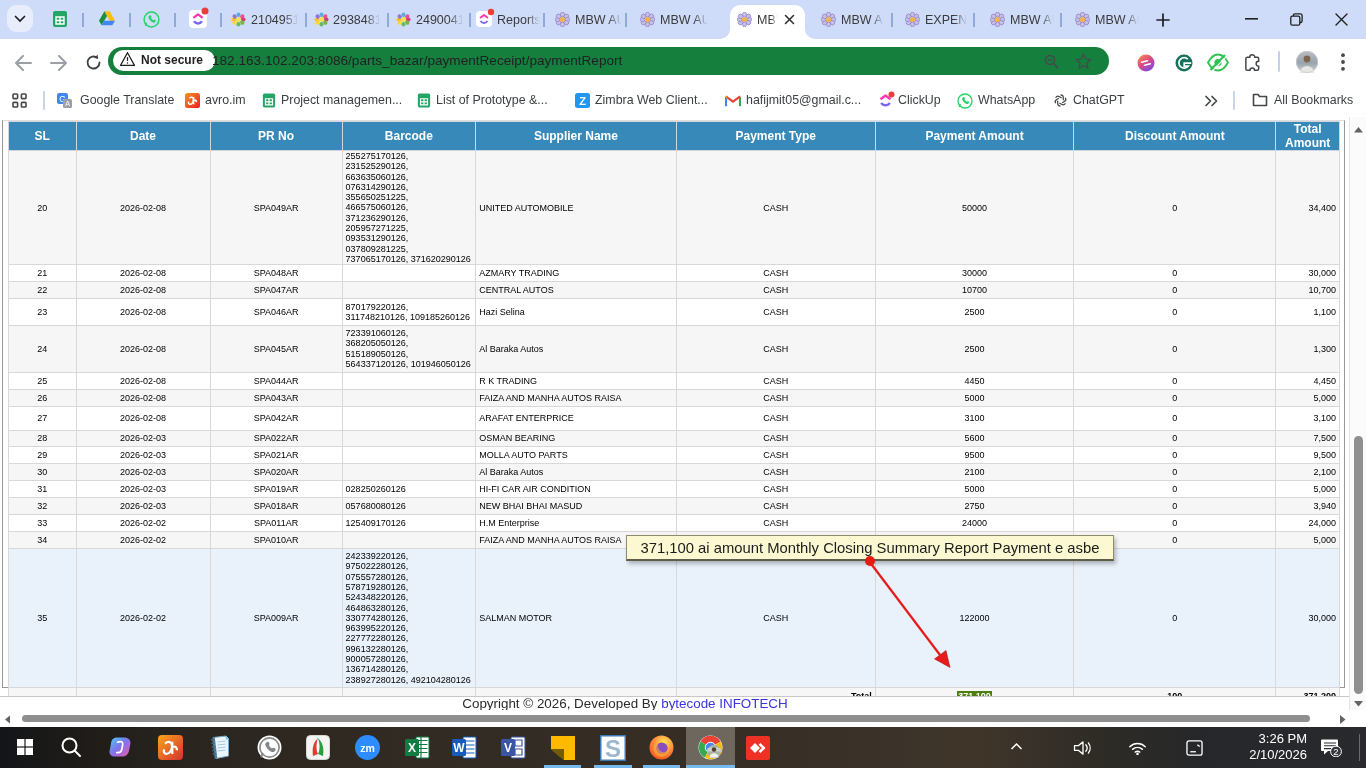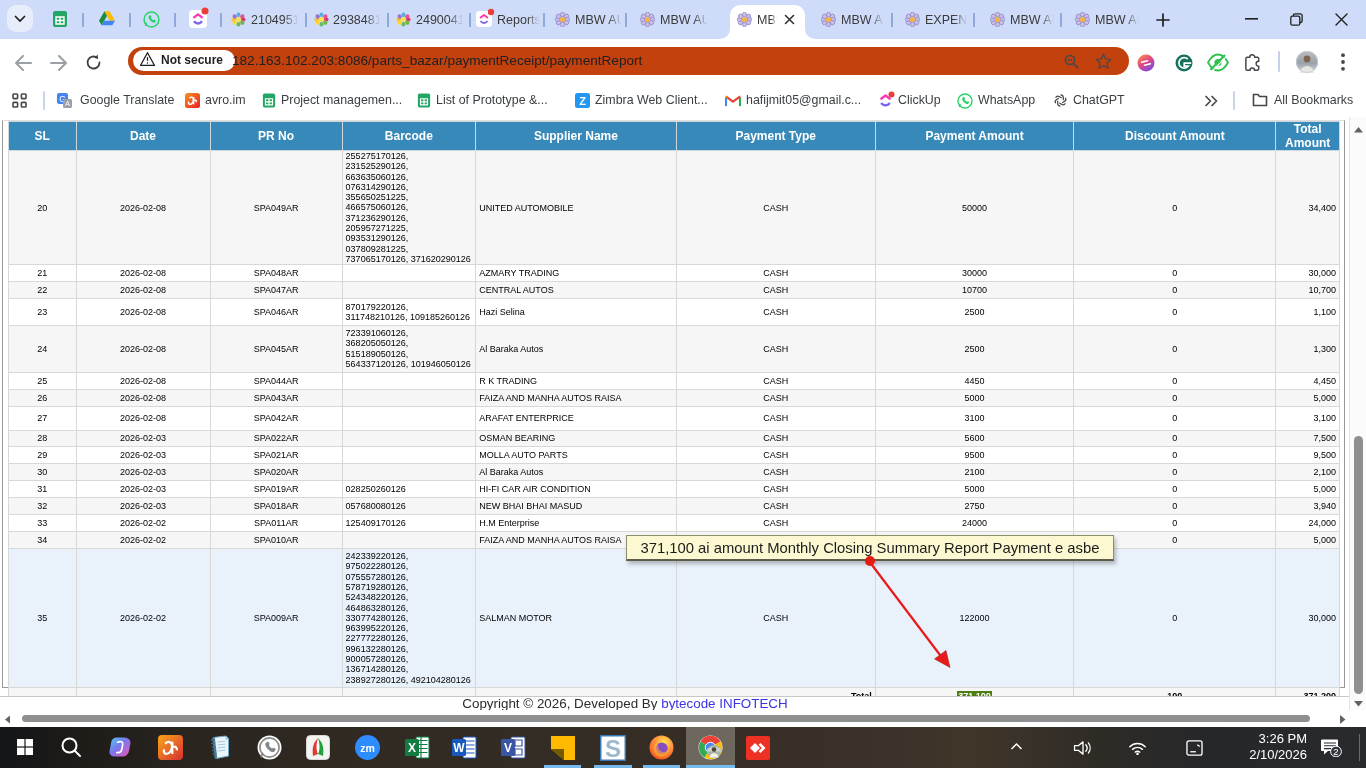--- a/index.html
+++ b/index.html
@@ -10,21 +10,21 @@
   
   #tabstrip { position:absolute; left:0; top:0; width:1366px; height:39px; background:#cedcf9; }
   .tsep { position:absolute; top:12.5px; width:2px; height:14px; background:#8fa9dc; }
   .tabtxt { position:absolute; top:13px; font-size:12.5px; color:#3a3a3a; white-space:nowrap; overflow:hidden; }
   .fade { -webkit-mask-image:linear-gradient(90deg,#000 70%,transparent 100%); mask-image:linear-gradient(90deg,#000 70%,transparent 100%); }
   #activetab { position:absolute; left:730px; top:5px; width:75px; height:34px; background:#fff; border-radius:10px 10px 0 0; }
   .curve { position:absolute; bottom:0; width:10px; height:10px; background:transparent; }
 
   
   #toolbar { position:absolute; left:0; top:39px; width:1366px; height:45px; background:#fff; }
-  #omnibox { position:absolute; left:128px; top:7.5px; width:1001px; height:28px; border-radius:14px; background:#c2410c; }
+  #omnibox { position:absolute; left:108px; top:7.5px; width:1001px; height:28px; border-radius:14px; background:#15803d; }
   #chip { position:absolute; left:5px; top:3.5px; height:21px; border-radius:11px; background:#fff; padding:0 12px 0 28px; line-height:21px; font-size:12px; font-weight:600; color:#1f1f1f; }
   #url { position:absolute; left:104px; top:0; height:28px; line-height:28px; font-size:13.6px; color:#202124; }
 
   
   #bookmarks { position:absolute; left:0; top:84px; width:1366px; height:33px; background:#fff; }
   .bm { position:absolute; top:0; height:33px; line-height:33px; font-size:12.4px; color:#3c4043; white-space:nowrap; }
 
   
   #page { position:absolute; left:0; top:117px; width:1349px; height:610px; background:#fff; overflow:hidden; }
   #tframe { position:absolute; left:2px; top:3px; width:1343px; height:568px; border:1px solid #989898; border-top-color:#dedede; background:#fff; }

